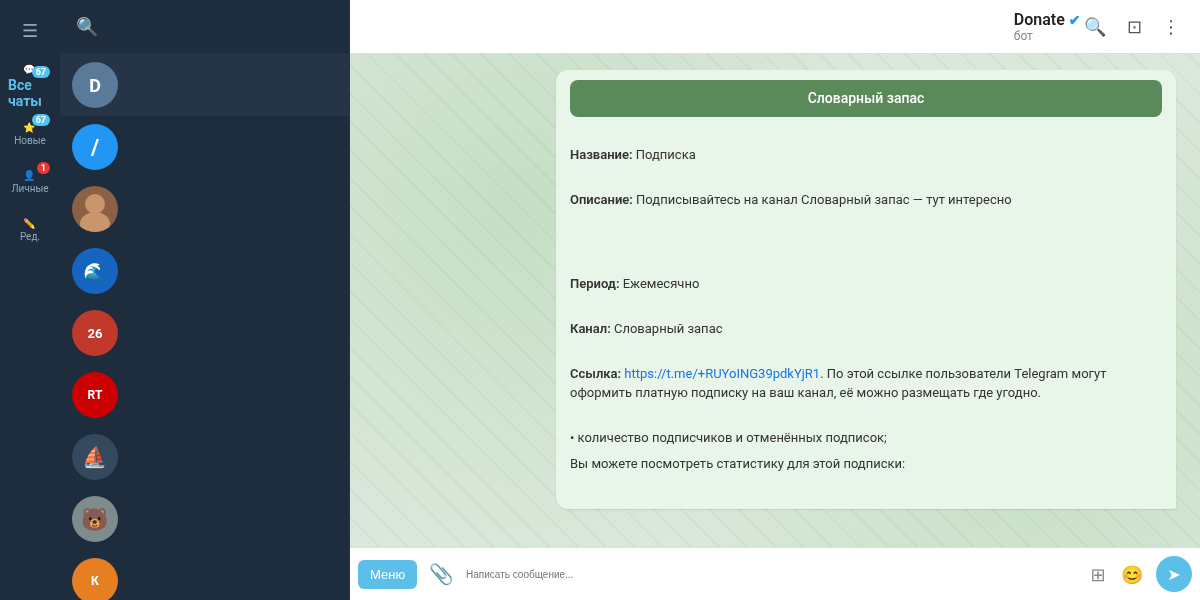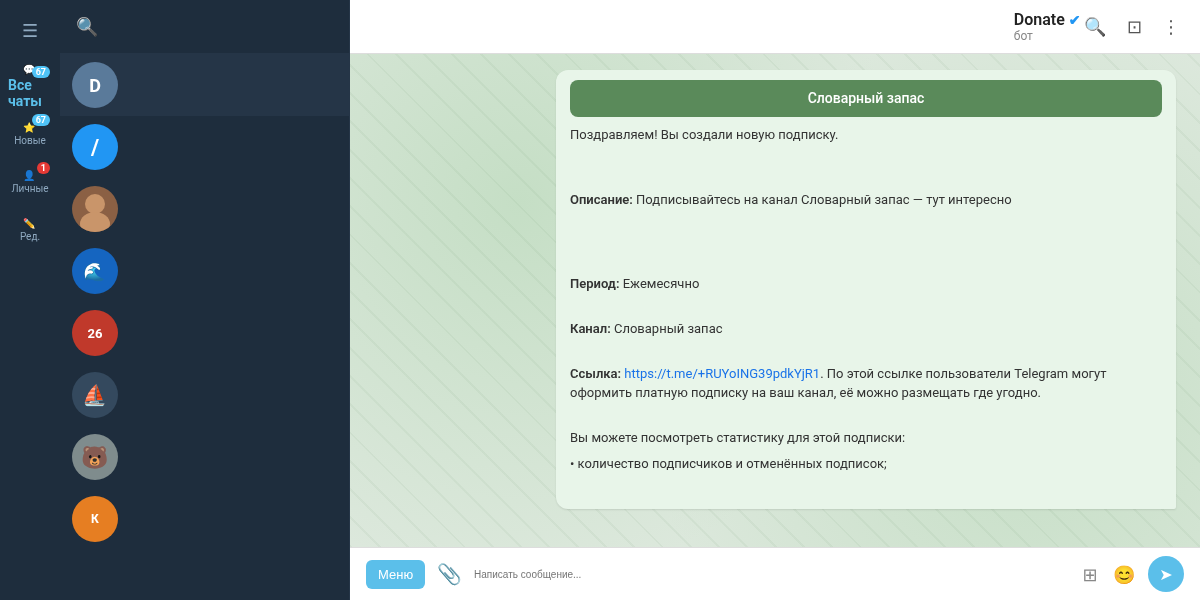--- a/index.html
+++ b/index.html
@@ -151,21 +151,21 @@
       margin-bottom: 8px;
       cursor: pointer;
     }
     .bubble-field { margin-bottom: 6px; font-size: 13px; color: #333; }
     .bubble-field strong { font-weight: 600; }
     .bubble-link { color: #1a73e8; text-decoration: none; }
 
     
     .chat-input-area {
       background: #fff;
-      padding: 8px 16px;
+      padding: 8px 8px;
       display: flex;
       align-items: center;
       gap: 8px;
       border-top: 1px solid #ddd;
     }
     .menu-btn {
       background: #5bbfea;
       color: #fff;
       border: none;
       border-radius: 6px;
@@ -271,20 +271,25 @@
       <div class="chat-avatar" style="background:#1565C0;">
         <span style="font-size:18px;">🌊</span>
       </div>
     </div>
     <div class="chat-item">
       <div class="chat-avatar" style="background:#c0392b; display:flex;align-items:center;justify-content:center;">
         <span style="font-size:13px;font-weight:bold;color:#fff;">26</span>
       </div>
     </div>
     <div class="chat-item">
+      <div class="chat-avatar" style="background:#cc0000;">
+        <span style="font-size:12px;font-weight:bold;color:#fff;">RT</span>
+      </div>
+    </div>
+    <div class="chat-item">
       <div class="chat-avatar" style="background:#34495e;">
         <span style="font-size:20px;">⛵</span>
       </div>
     </div>
     <div class="chat-item">
       <div class="chat-avatar" style="background:#7f8c8d;">
         <span style="font-size:22px;">🐻</span>
       </div>
     </div>
     <div class="chat-item">
@@ -311,24 +316,25 @@
       <span>⊡</span>
       <span>⋮</span>
     </div>
   </div>
 
   <div class="chat-bg">
     <div class="chat-bubble" style="position:relative;">
       
       <div class="bubble-header-btn">Словарный запас</div>
 
-      <div class="bubble-field">
-        <span>Поздравляем! Вы создали новую подписку.</span>
-      </div>
-      <br>
+      <br>
+      <div class="bubble-field">
+        <strong>Название:</strong>
+        <span> </span><span>Подписка</span>
+      </div>
       <br>
       <div class="bubble-field">
         <strong>Описание:</strong>
         <span> </span><span>Подписывайтесь на канал Словарный запас — тут интересно</span>
       </div>
       <br>
       <br>
       <br>
       <div class="bubble-field">
         <strong>Период:</strong>
@@ -338,22 +344,22 @@
       <div class="bubble-field">
         <strong>Канал:</strong>
         <span> </span><span>Словарный запас</span>
       </div>
       <br>
       <div class="bubble-field">
         <strong>Ссылка:</strong>
         <span> </span><a class="bubble-link">https://t.me/+RUYoING39pdkYjR1</a><span>. По этой ссылке пользователи Telegram могут оформить платную подписку на ваш канал, её можно размещать где угодно.</span>
       </div>
       <br>
+      <div class="bubble-field">• количество подписчиков и отменённых подписок;</div>
       <div class="bubble-field">Вы можете посмотреть статистику для этой подписки:</div>
-      <div class="bubble-field">• количество подписчиков и отменённых подписок;</div>
       
       
       <br>
       
       
 
       
       
 
       

